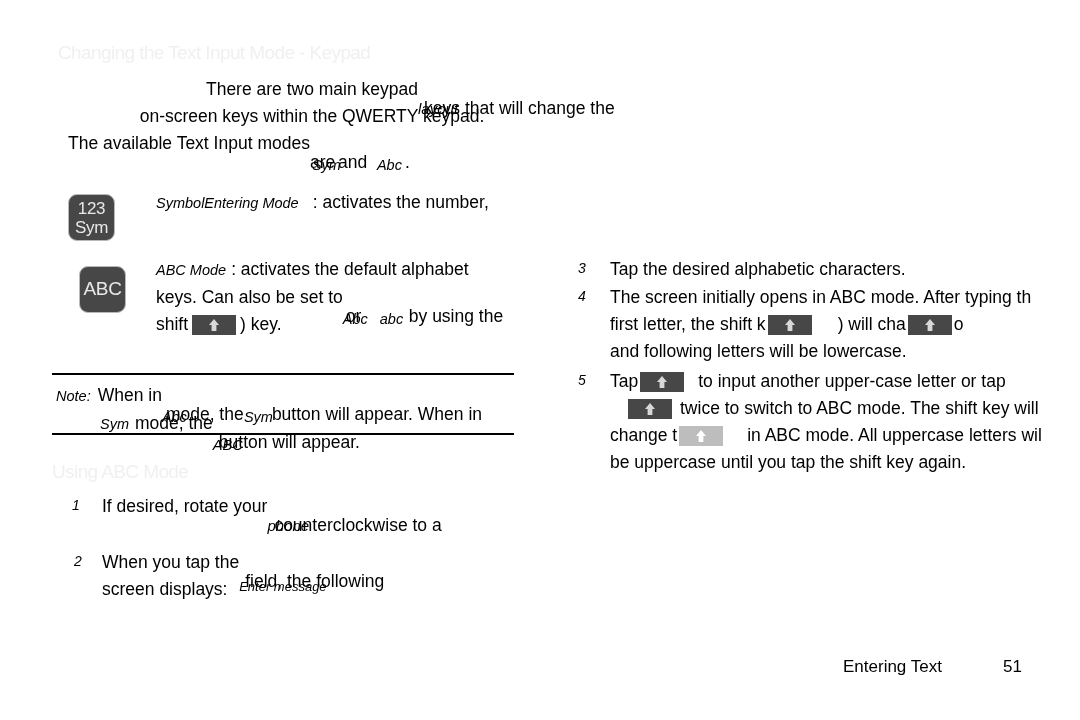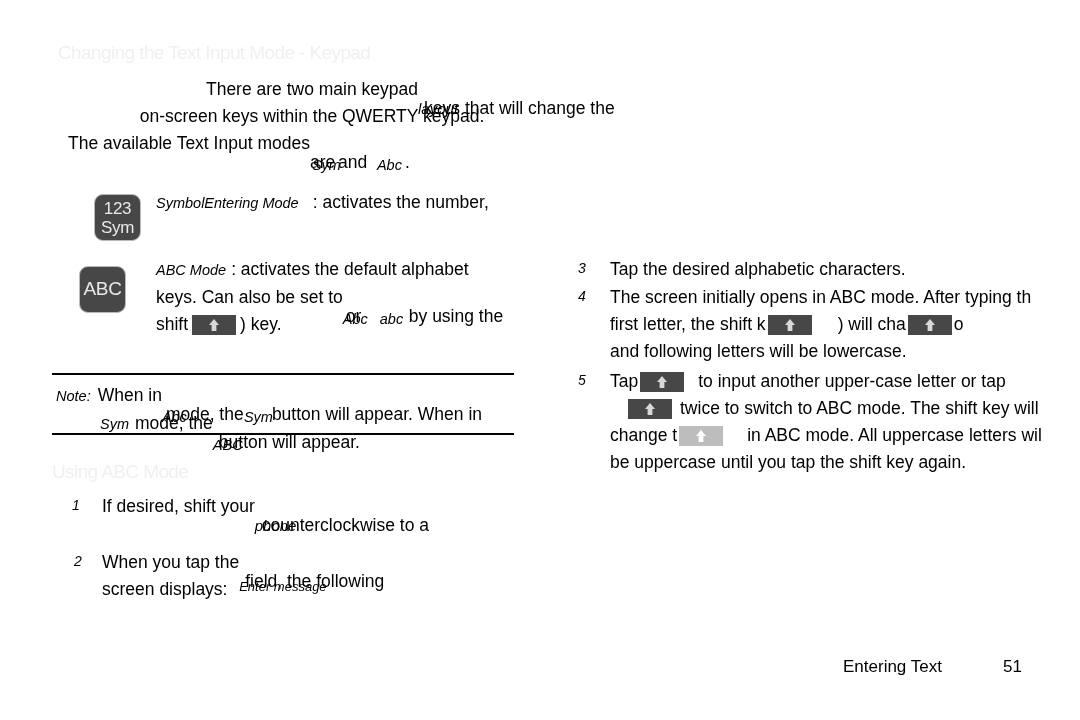--- a/index.html
+++ b/index.html
@@ -114,21 +114,21 @@
     </div>
     <div class="nowrap">on-screen keys within the QWERTY keypad.</div>
   </div>
 
   <div class="abs body-txt" style="left:68px; top:130px; width:520px;">
     <div class="nowrap">
       <span>The available Text Input modes</span><span class="ovl"><span>are</span><span class="ital" style="left:2px; font-size:14.5px; top:3px;">Sym</span><span style="left:28px;">and</span><span class="ital" style="left:67px; font-size:14.5px; top:3px;">Abc</span><span style="left:95px;">.</span></span>
     </div>
   </div>
 
-  <div class="key-big" style="left:94px; top:194px;">
+  <div class="key-big" style="left:68px; top:194px;">
     <span class="l1">123</span>
     <span class="l2">Sym</span>
   </div>
 
   <div class="abs body-txt" style="left:156px; top:189px; width:420px;">
     <div class="nowrap">
       <span class="body-mid-ital">Symbol</span><span class="body-mid-ital">Entering Mode</span><span style="padding-left:14px;">: activates the number,</span>
     </div>
   </div>
 
@@ -166,21 +166,21 @@
   <div class="rule" style="left:52px; top:433px; width:462px;"></div>
 
   <div class="abs sec-head" style="left:52px; top:461px;">Using ABC Mode</div>
 
   <div class="abs" style="left:72px; top:493px; width:500px;">
 
     <div style="position:relative; height:56px;">
       <div class="abs ital" style="left:0; top:4px; font-size:14px;">1</div>
       <div class="abs body-txt" style="left:30px; top:0; width:470px;">
         <div class="nowrap">
-          <span>If desired, shift your</span><span class="ovl"><span class="ital" style="font-size:15px;">phone</span><span style="left:7px;">counterclockwise to a</span></span>
+          <span>If desired, rotate your</span><span class="ovl"><span class="ital" style="font-size:15px;">phone</span><span style="left:7px;">counterclockwise to a</span></span>
         </div>
       </div>
     </div>
 
     <div style="position:relative; height:56px;">
       <div class="abs ital" style="left:2px; top:4px; font-size:14px;">2</div>
       <div class="abs body-txt" style="left:30px; top:0; width:470px;">
         <div class="nowrap">
           <span>When you tap the</span><span class="ovl"><span class="ital" style="font-size:13px; top:5px;">Enter message</span><span style="left:6px;">field, the following</span></span>
         </div>

